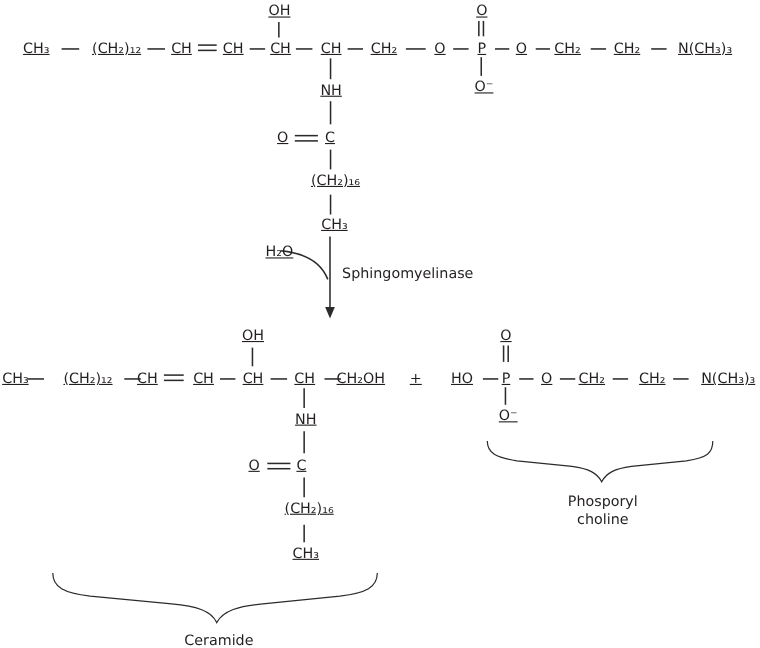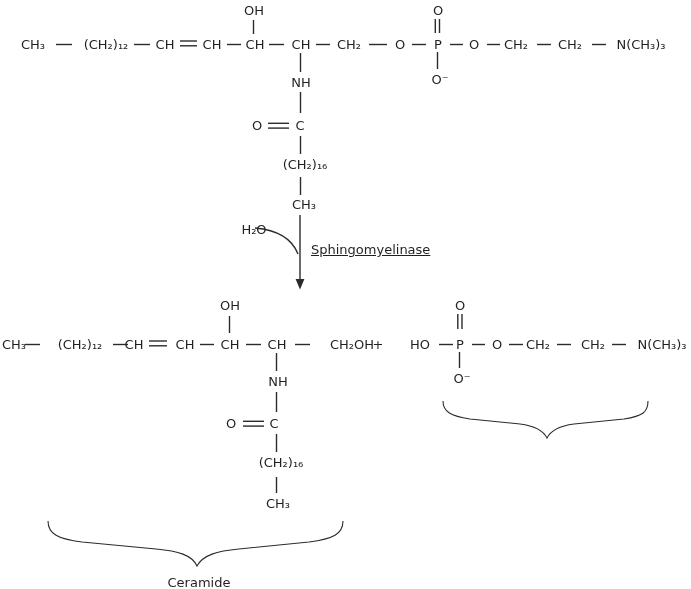--- a/index.html
+++ b/index.html
@@ -11,26 +11,26 @@
     font-family: "DejaVu Sans", "Liberation Sans", sans-serif;
     font-size: 13px;
     color: #231f20;
     overflow: hidden;
   }
   .atom {
     position: absolute;
     transform: translateX(-50%);
     white-space: nowrap;
     line-height: 15px;
+    text-decoration: underline;
   }
   .atom-left {
     position: absolute;
     white-space: nowrap;
     line-height: 15px;
-    text-decoration: underline;
   }
   .brace-label {
     position: absolute;
     transform: translateX(-50%);
     text-align: center;
     line-height: 16px;
     white-space: nowrap;
   }
   svg.lines {
     position: absolute;
@@ -138,21 +138,21 @@
 
   <span class="atom" style="left:254px; top:222px">H₂O</span>
   <span class="atom-left" style="left:311px; top:242px">Sphingomyelinase</span>
 
   <span class="atom" style="left:14px;  top:337px">CH₃</span>
   <span class="atom" style="left:80px;  top:337px">(CH₂)₁₂</span>
   <span class="atom" style="left:134px; top:337px">CH</span>
   <span class="atom" style="left:185px; top:337px">CH</span>
   <span class="atom" style="left:230px; top:337px">CH</span>
   <span class="atom" style="left:277px; top:337px">CH</span>
-  <span class="atom" style="left:352px; top:337px">CH₂OH</span>
+  <span class="atom" style="left:328px; top:337px">CH₂OH</span>
 
   <span class="atom" style="left:230px; top:298px">OH</span>
   <span class="atom" style="left:278px; top:374px">NH</span>
   <span class="atom" style="left:231px; top:416px">O</span>
   <span class="atom" style="left:274px; top:416px">C</span>
   <span class="atom" style="left:281px; top:455px">(CH₂)₁₆</span>
   <span class="atom" style="left:278px; top:496px">CH₃</span>
 
   <div class="brace-label" style="left:199px; top:575px">Ceramide</div>
 
@@ -161,14 +161,18 @@
   <span class="atom" style="left:420px; top:337px">HO</span>
   <span class="atom" style="left:460px; top:337px">P</span>
   <span class="atom" style="left:497px; top:337px">O</span>
   <span class="atom" style="left:538px; top:337px">CH₂</span>
   <span class="atom" style="left:593px; top:337px">CH₂</span>
   <span class="atom" style="left:662px; top:337px">N(CH₃)₃</span>
 
   <span class="atom" style="left:460px; top:298px">O</span>
   <span class="atom" style="left:462px; top:371px">O⁻</span>
 
+  <div class="brace-label" style="left:548px; top:449px">
+    <div>Phosporyl</div>
+    <div>choline</div>
+  </div>
 
 </div>
 
 </body></html>

